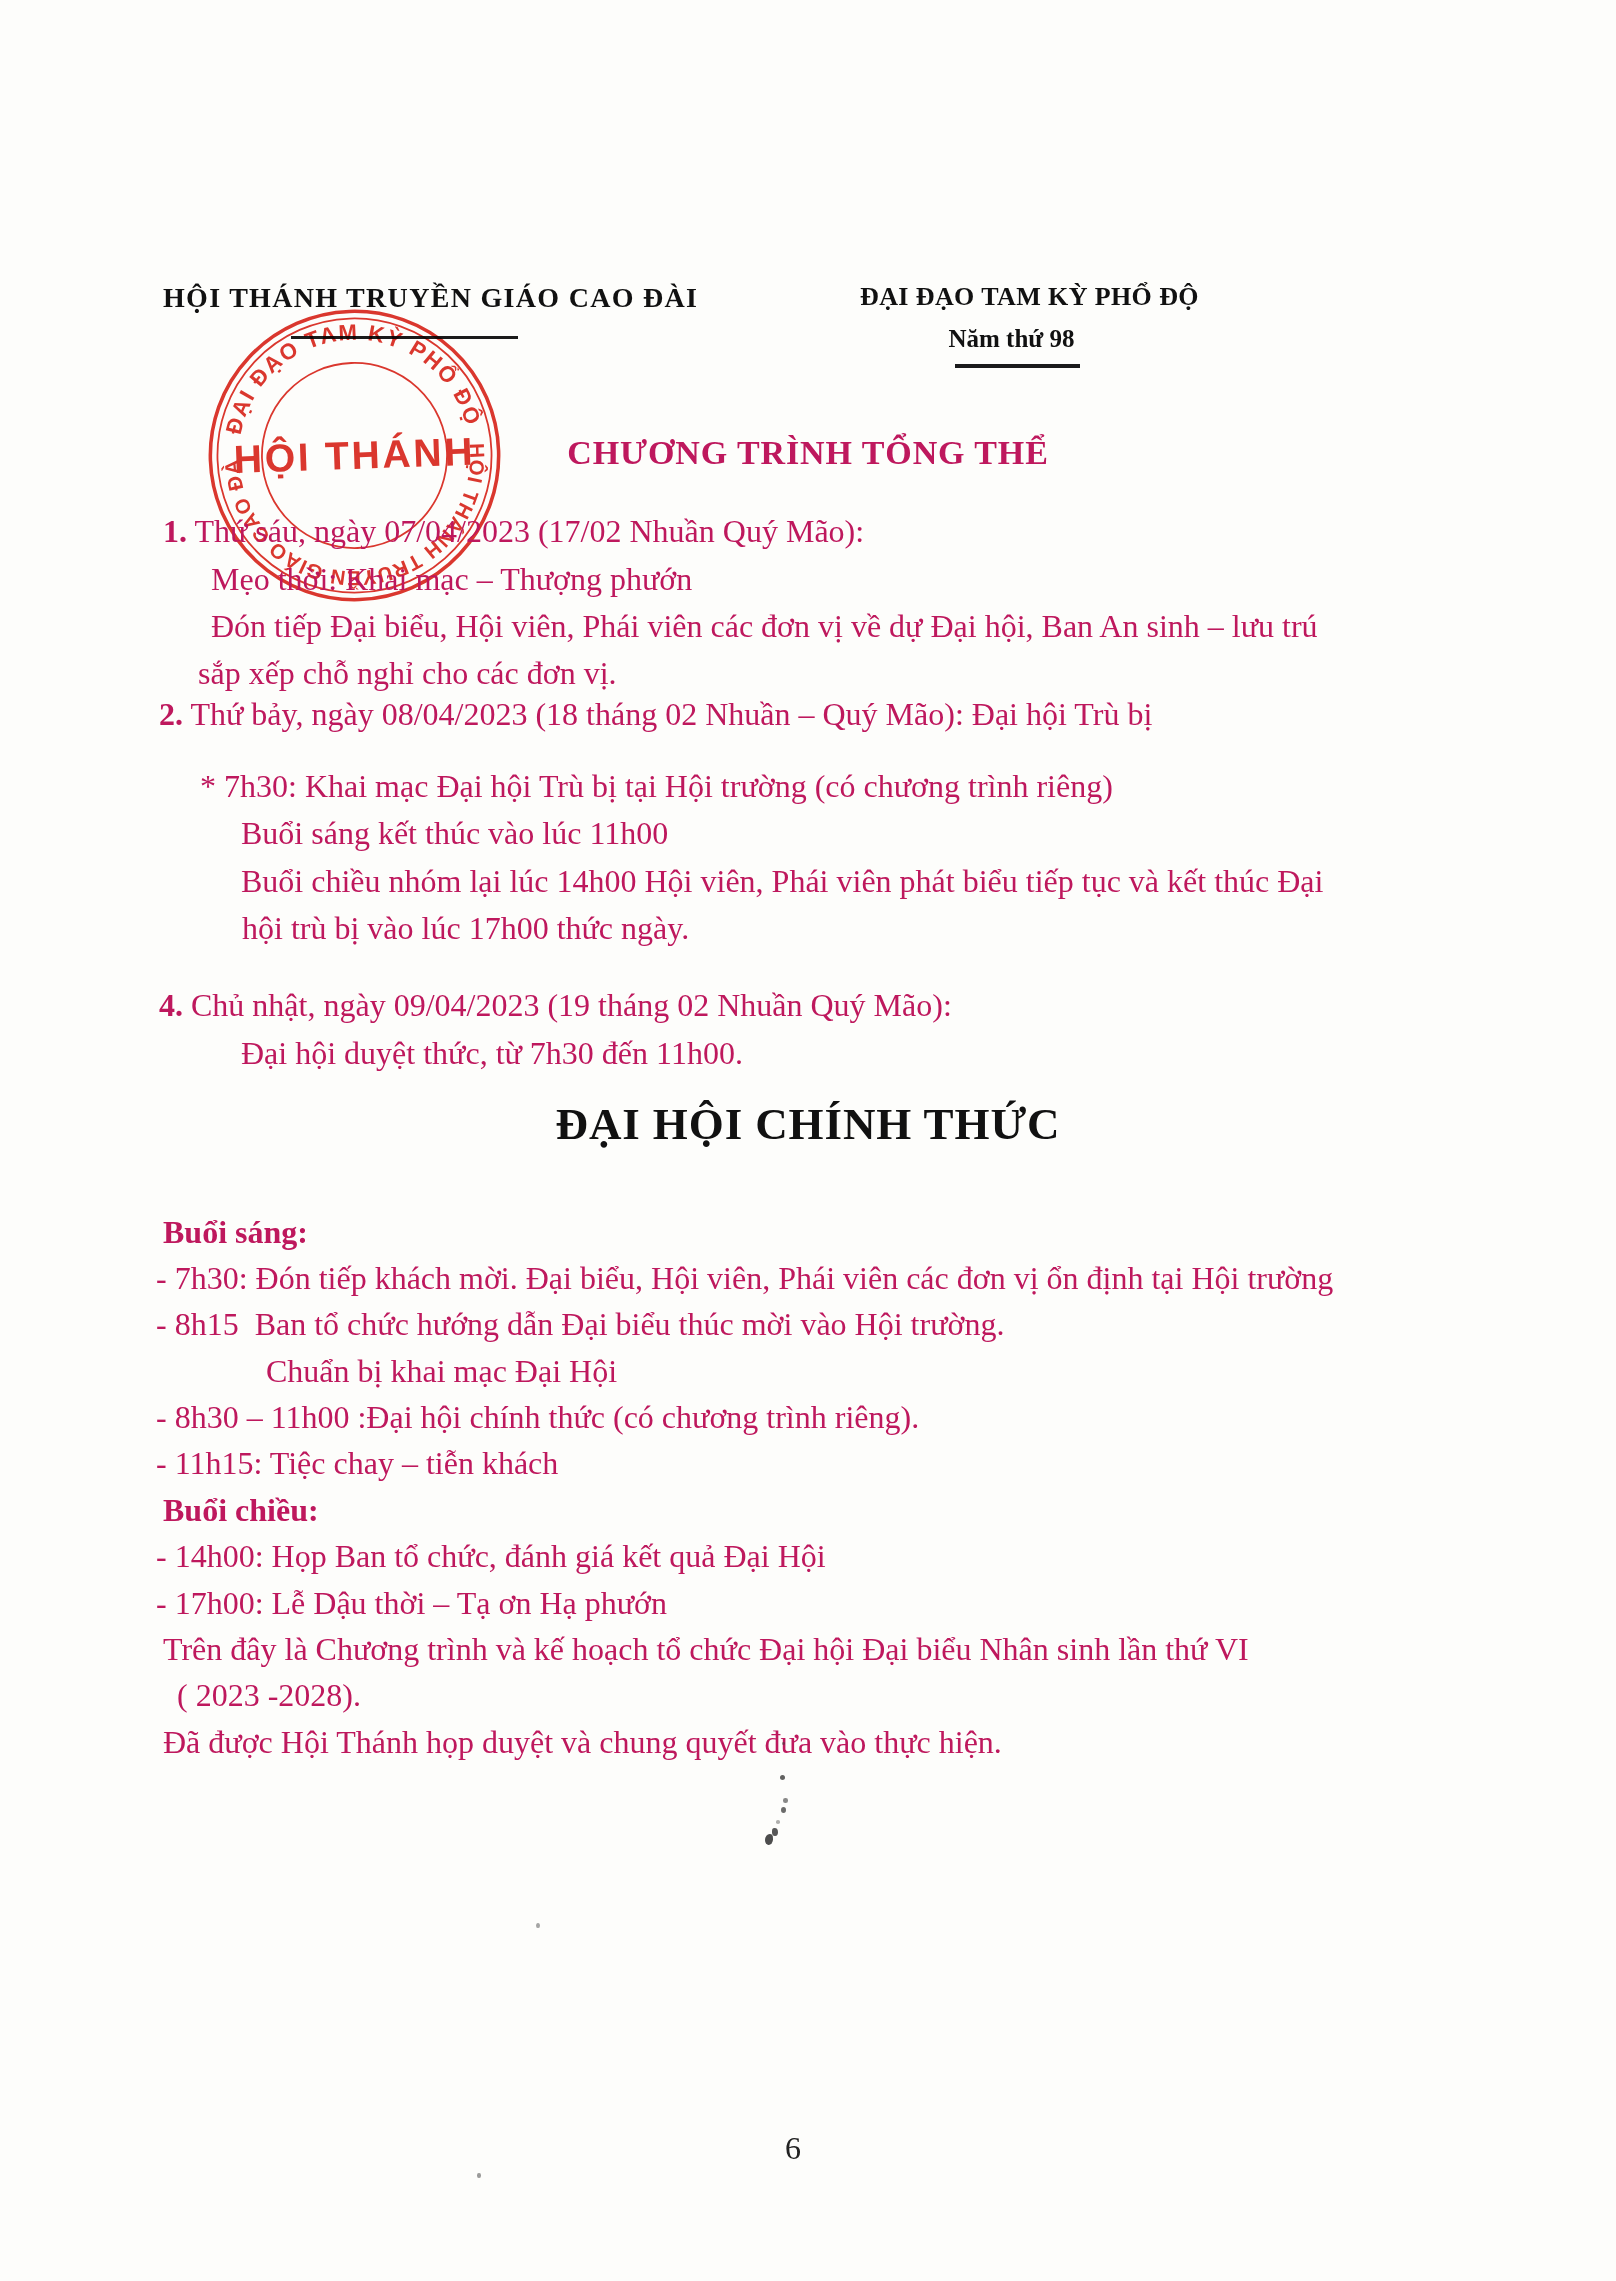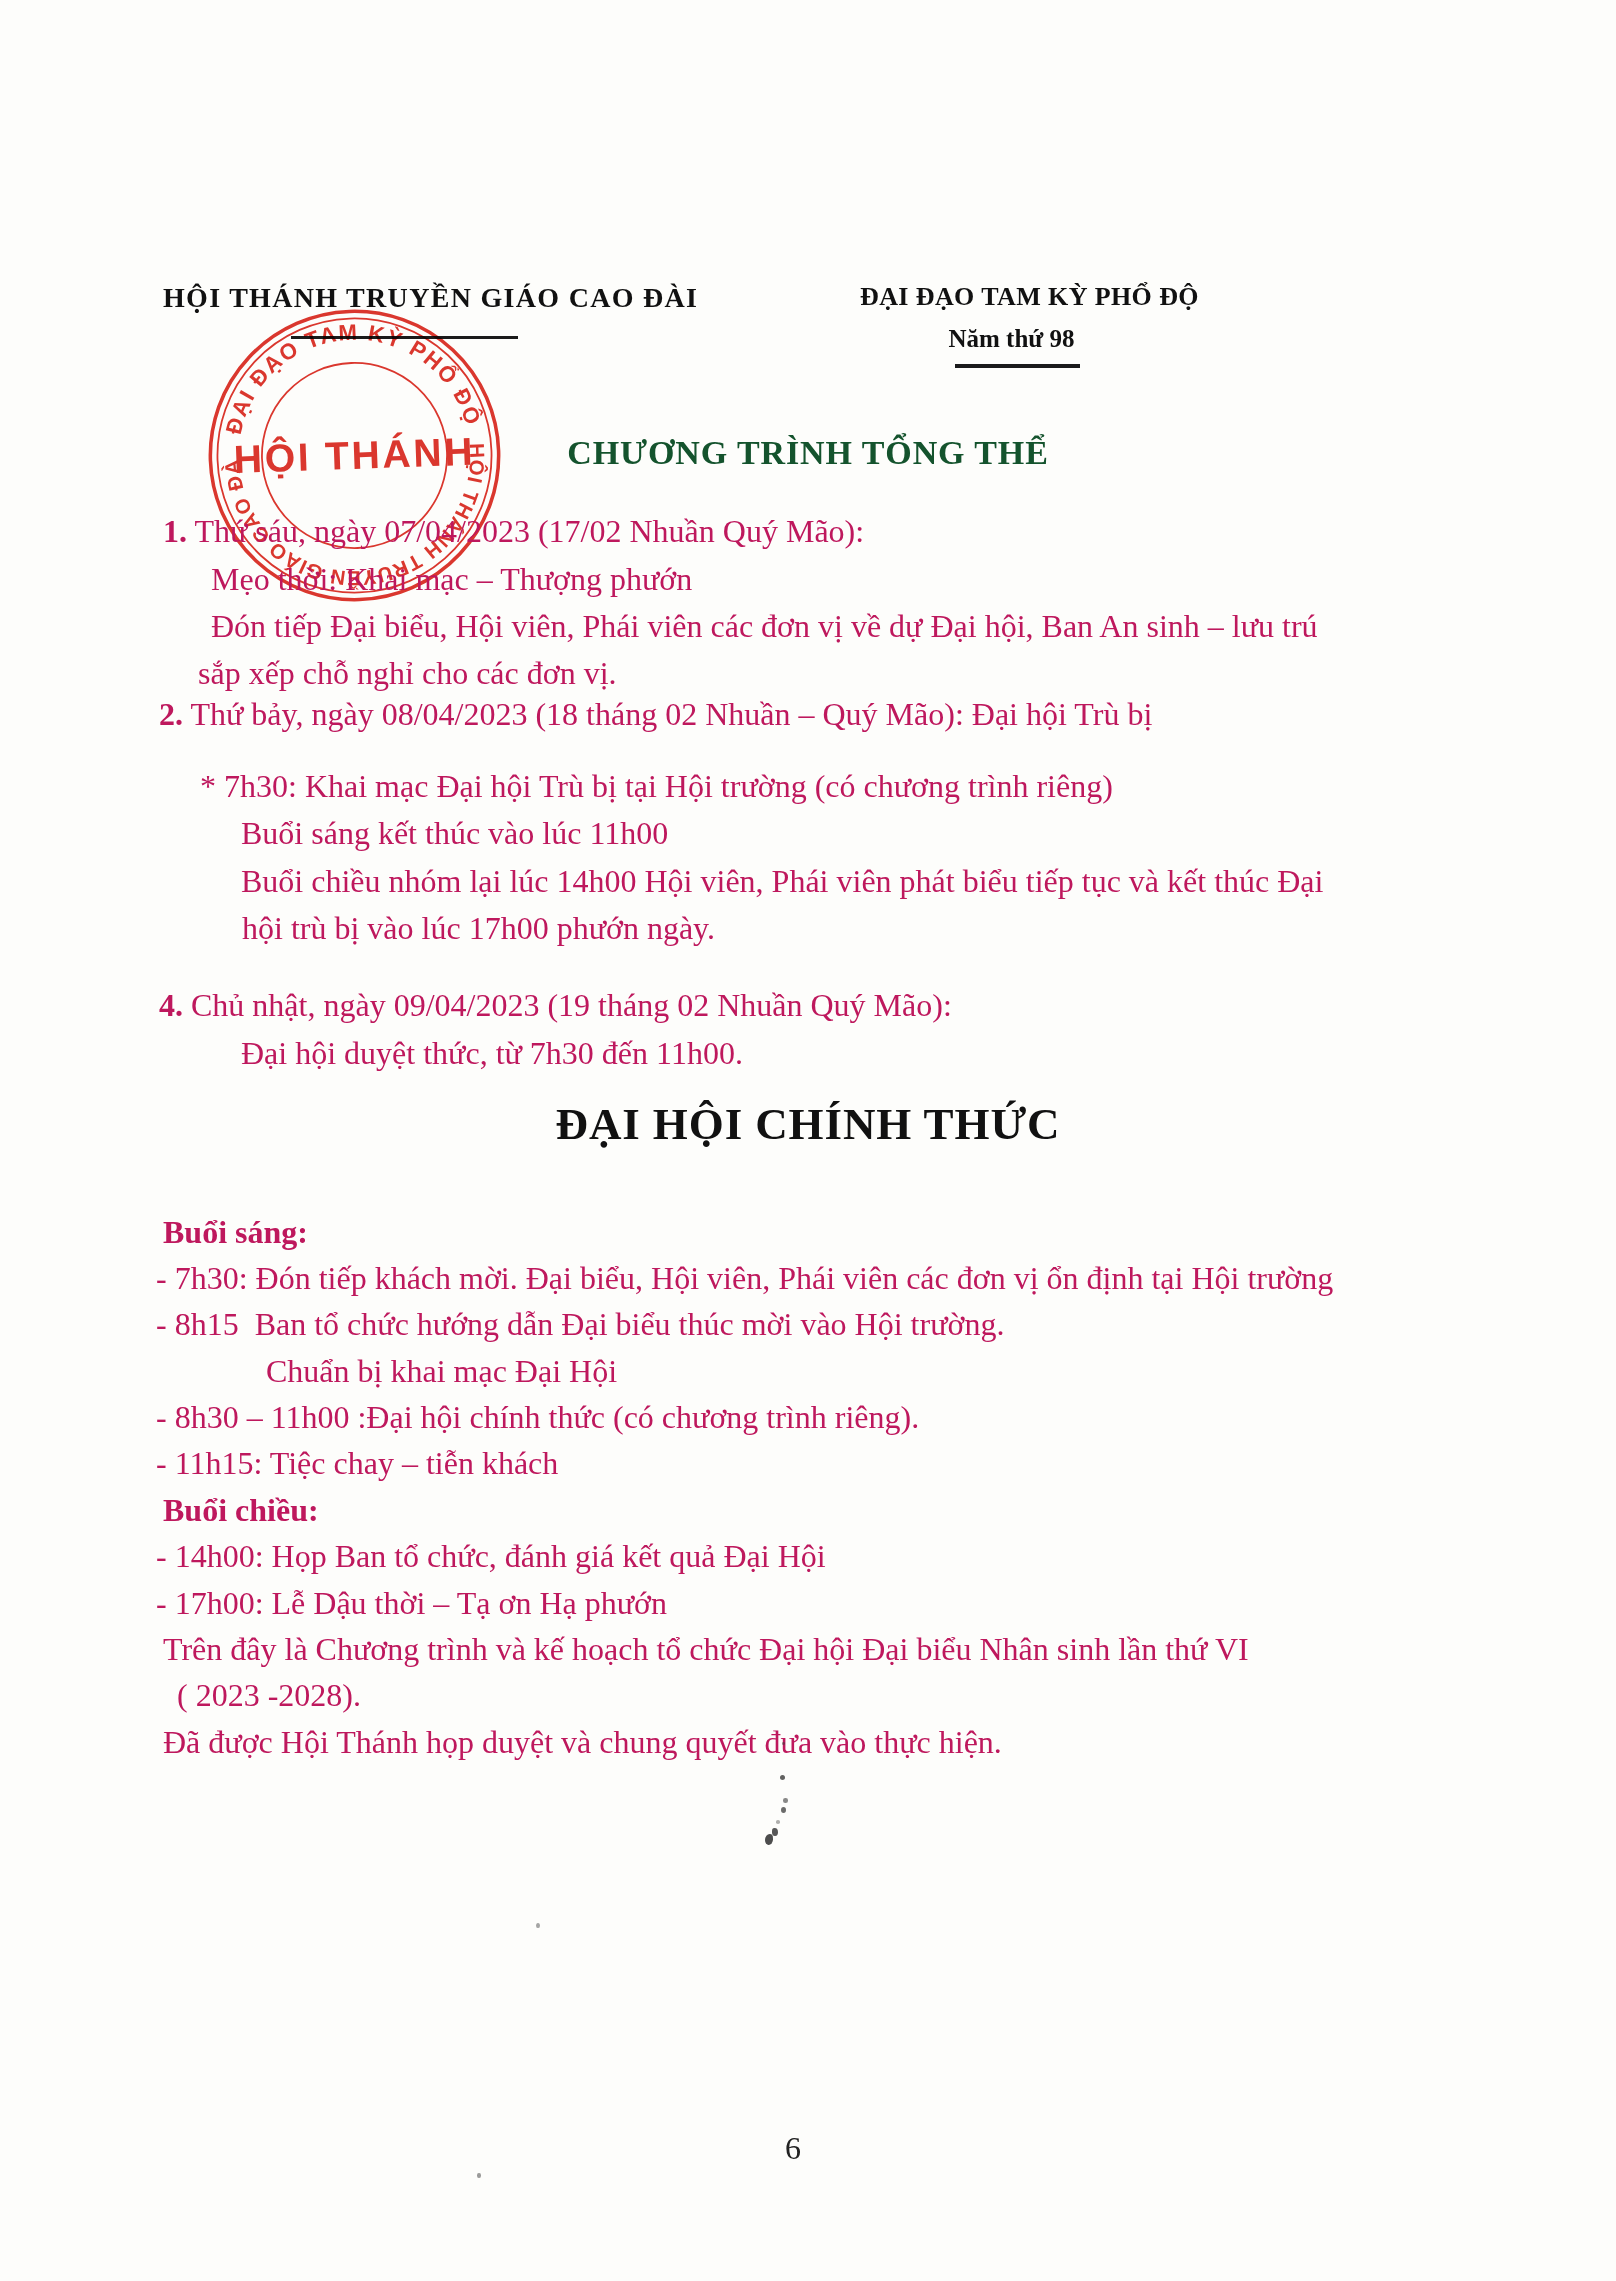--- a/index.html
+++ b/index.html
@@ -20,21 +20,21 @@
     letter-spacing:1.3px;white-space:pre;color:#111;
   }
   .hdr-right{
     position:absolute;left:860px;top:282px;width:303px;text-align:center;color:#111;
   }
   .hdr-right .t1{font-size:26px;font-weight:bold;white-space:pre;letter-spacing:0.4px;}
   .hdr-right .t2{font-size:25px;font-weight:bold;margin-top:13px;white-space:pre;}
   .rule{position:absolute;background:#1b1b1b;}
   .doc-title{
     position:absolute;left:0;top:434px;width:1616px;text-align:center;
-    font-size:34px;font-weight:bold;letter-spacing:0.9px;white-space:pre;color:#14532d;
+    font-size:34px;font-weight:bold;letter-spacing:0.9px;white-space:pre;color:#be185d;
   }
   .big-heading{
     position:absolute;left:0;top:1098px;width:1616px;text-align:center;
     font-size:45px;font-weight:bold;letter-spacing:0.9px;white-space:pre;color:#111;
   }
   .page-num{
     position:absolute;left:0;top:2130px;width:1586px;text-align:center;
     font-size:32px;color:#222;
   }
   .stamp{
@@ -80,21 +80,21 @@
 
 <div class="line" style="left:163px;top:512px"><b>1.</b><span> Thứ sáu, ngày 07/04/2023 (17/02 Nhuần Quý Mão):</span></div>
 <div class="line" style="left:211px;top:560px">Mẹo thời: Khai mạc – Thượng phướn</div>
 <div class="line" style="left:211px;top:607px">Đón tiếp Đại biểu, Hội viên, Phái viên các đơn vị về dự Đại hội, Ban An sinh – lưu trú</div>
 <div class="line" style="left:198px;top:654px">sắp xếp chỗ nghỉ cho các đơn vị.</div>
 <div class="line" style="left:159px;top:695px"><b>2.</b><span> Thứ bảy, ngày 08/04/2023 (18 tháng 02 Nhuần – Quý Mão): Đại hội Trù bị</span></div>
 
 <div class="line" style="left:200px;top:767px">* 7h30: Khai mạc Đại hội Trù bị tại Hội trường (có chương trình riêng)</div>
 <div class="line" style="left:241px;top:814px">Buổi sáng kết thúc vào lúc 11h00</div>
 <div class="line" style="left:241px;top:862px">Buổi chiều nhóm lại lúc 14h00 Hội viên, Phái viên phát biểu tiếp tục và kết thúc Đại</div>
-<div class="line" style="left:242px;top:909px">hội trù bị vào lúc 17h00 phướn ngày.</div>
+<div class="line" style="left:242px;top:909px">hội trù bị vào lúc 17h00 thức ngày.</div>
 
 <div class="line" style="left:159px;top:986px"><b>4.</b><span> Chủ nhật, ngày 09/04/2023 (19 tháng 02 Nhuần Quý Mão):</span></div>
 <div class="line" style="left:241px;top:1034px">Đại hội duyệt thức, từ 7h30 đến 11h00.</div>
 
 <div class="big-heading">ĐẠI HỘI CHÍNH THỨC</div>
 
 <div class="line bold" style="left:163px;top:1213px">Buổi sáng:</div>
 <div class="line" style="left:156px;top:1259px">- 7h30: Đón tiếp khách mời. Đại biểu, Hội viên, Phái viên các đơn vị ổn định tại Hội trường</div>
 <div class="line" style="left:156px;top:1305px">- 8h15  Ban tổ chức hướng dẫn Đại biểu thúc mời vào Hội trường.</div>
 <div class="line" style="left:266px;top:1352px">Chuẩn bị khai mạc Đại Hội</div>

